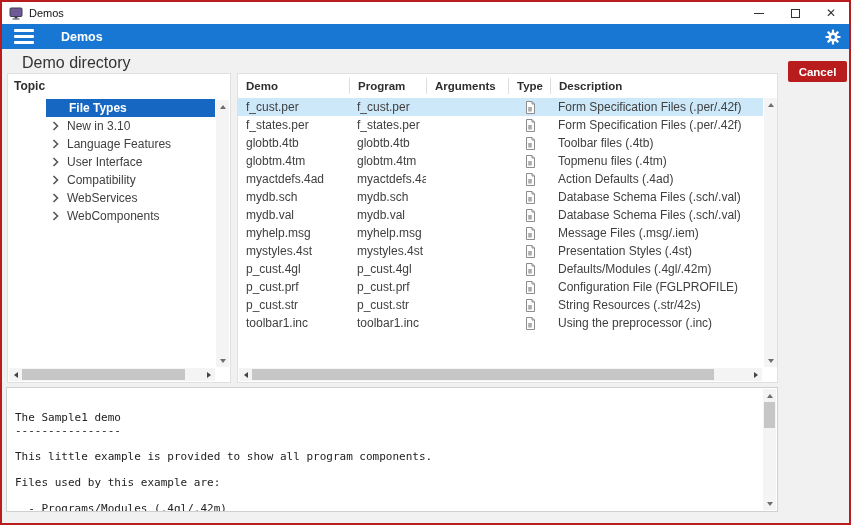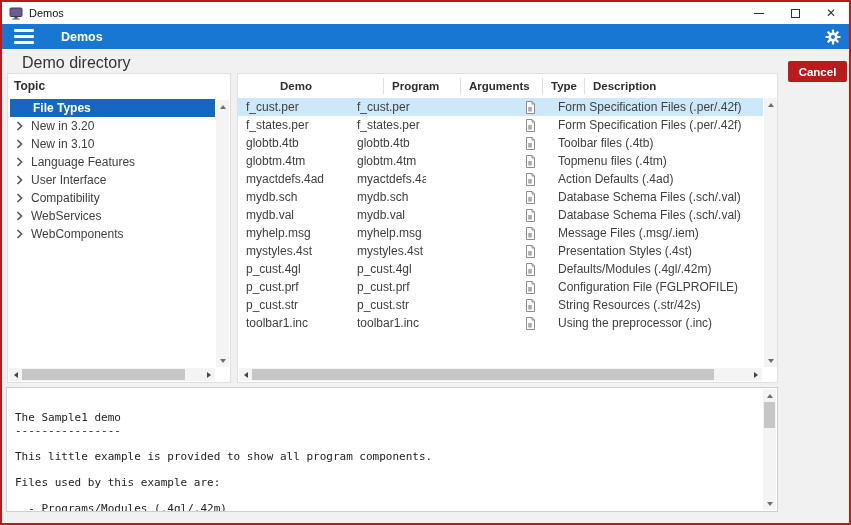--- a/index.html
+++ b/index.html
@@ -47,32 +47,32 @@
 
   
   .panel{ position:absolute; background:#fff; border:1px solid #e0e0e0; }
   .tree-panel  { left:5px;   top:71px;  width:224px; height:310px; }
   .table-panel { left:235px; top:71px;  width:541px; height:310px; }
   .text-panel  { left:4px;   top:385px; width:772px; height:125px; border-color:#cfcfcf; }
 
   .panel-header{ height:25px; line-height:25px; padding-left:6px; font-size:12px; font-weight:bold; color:#2e2e2e; }
 
   
-  .tree-list{ position:absolute; left:0; top:25px; right:15px; }
+  .tree-list{ position:absolute; left:0; top:25px; right:15px;padding-left:36px; }
   .tree-item{
     position:relative; height:18px; display:flex; align-items:center;
     font-size:12px; color:#404040; padding-left:23px; cursor:default;
   }
   .tree-item .chev{ position:absolute; left:8px; top:4px; display:flex; }
   .tree-item.selected{
     margin-left:2px; background:#1667c1; color:#fff; font-weight:bold;
   }
 
   
-  .thead{ display:flex; height:24px; align-items:center;padding-left:34px; }
+  .thead{ display:flex; height:24px; align-items:center; }
   .th{ font-size:11.5px; font-weight:bold; color:#2e2e2e; padding-left:8px; height:16px; line-height:16px; }
   .th + .th{ border-left:1px solid #dedede; }
   .col-demo{ width:111px; } .col-prog{ width:77px; } .col-args{ width:82px; }
   .col-type{ width:42px; } .col-desc{ flex:1; }
   .tbody{ position:absolute; left:0; top:24px; right:14px; }
   .trow{ display:flex; height:18px; align-items:center; font-size:12px; color:#404040; cursor:default; }
   .trow.selected{ background:#cde8f9; }
   .td{ padding-left:8px; white-space:nowrap; overflow:hidden; }
   .td.col-type{ padding-left:0; display:flex; justify-content:center; }
 
@@ -156,28 +156,20 @@
     <div class="tree-list">
       <div class="tree-item selected">
         <span>File Types</span>
       </div>
       <div class="tree-item">
         <span class="chev">
             <svg width="7" height="10" viewBox="0 0 7 10">
               <polyline points="1.5,1 5.5,5 1.5,9" fill="none" stroke="#555" stroke-width="1.6"></polyline>
             </svg>
           </span>
-        <span>New in 3.20</span>
-      </div>
-      <div class="tree-item">
-        <span class="chev">
-            <svg width="7" height="10" viewBox="0 0 7 10">
-              <polyline points="1.5,1 5.5,5 1.5,9" fill="none" stroke="#555" stroke-width="1.6"></polyline>
-            </svg>
-          </span>
         <span>New in 3.10</span>
       </div>
       <div class="tree-item">
         <span class="chev">
             <svg width="7" height="10" viewBox="0 0 7 10">
               <polyline points="1.5,1 5.5,5 1.5,9" fill="none" stroke="#555" stroke-width="1.6"></polyline>
             </svg>
           </span>
         <span>Language Features</span>
       </div>

